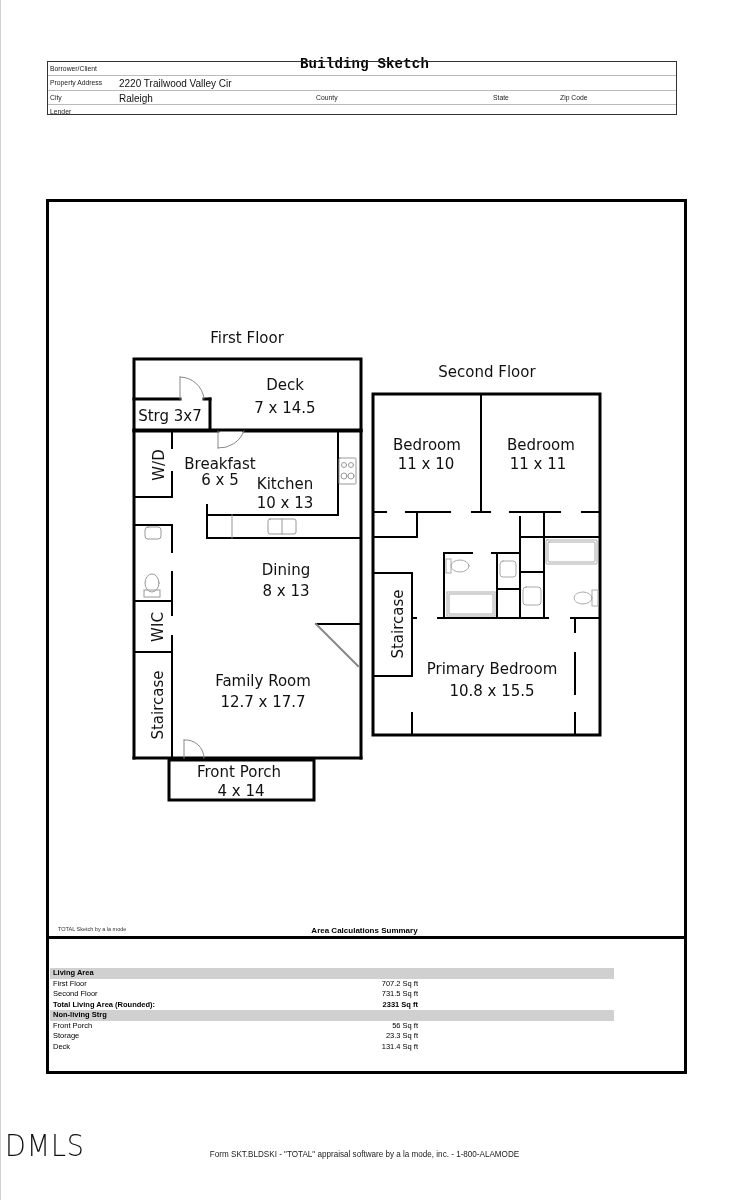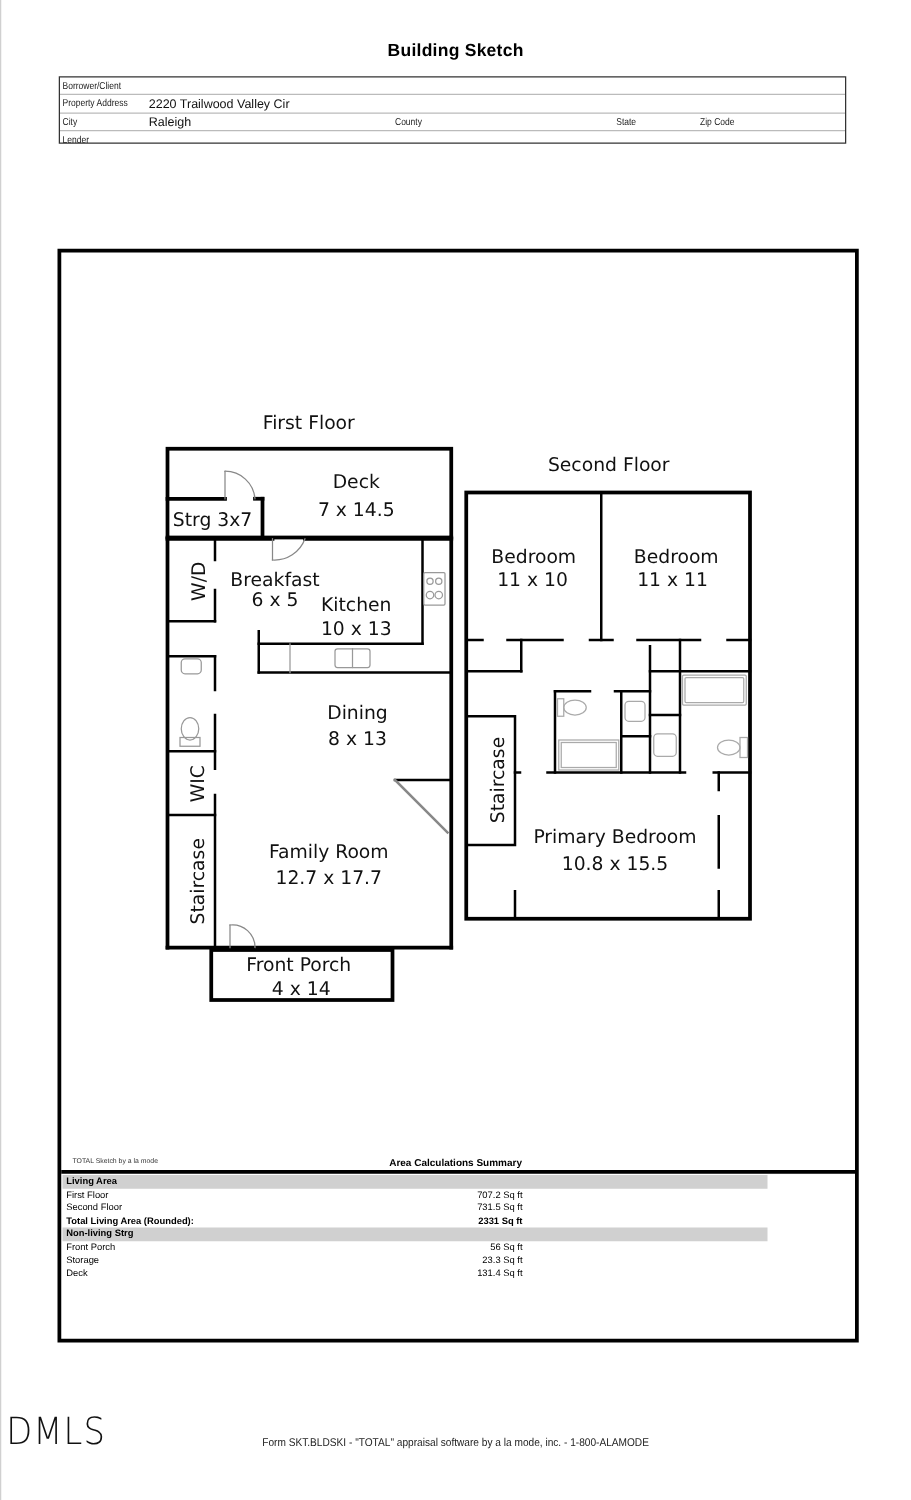--- a/index.html
+++ b/index.html
@@ -1,31 +1,31 @@
 <!DOCTYPE html>
 <html><head>
 <meta charset="utf-8">
 <style>
   html, body { margin: 0; padding: 0; background: #ffffff; }
   body { width: 729px; height: 1200px; position: relative; overflow: hidden; font-family: "Liberation Sans", sans-serif; color: #000; }
   .left-edge { position: absolute; left: 0; top: 0; width: 1px; height: 1200px; background: #d0d0d0; }
-  .title { position: absolute; left: 0; width: 729px; top: 32px; text-align: center; font-weight: bold; font-size: 14px; letter-spacing: 0.2px; font-family: Liberation Sans, sans-serif; }
+  .title { position: absolute; left: 0; width: 729px; top: 56px; text-align: center; font-weight: bold; font-size: 14px; letter-spacing: 0.2px; font-family: Liberation Mono, monospace; }
   .info-table { position: absolute; left: 47px; top: 61px; width: 630px; height: 54px; border: 1px solid #333; box-sizing: border-box; }
   .info-row { position: relative; height: 13.25px; border-bottom: 1px solid #bbb; font-size: 9px; line-height: 13px; }
   .info-row:last-child { border-bottom: none; text-align: center; }
   .info-label { position: absolute; left: 2px; top: 0; font-size: 8px; color: #222; font-family: "Liberation Sans", sans-serif; transform: scaleX(0.85); transform-origin: left; }
   .info-val { position: absolute; top: 1px; font-size: 10px; color: #111; }
   .frame { position: absolute; left: 46px; top: 199px; width: 641px; height: 875px; border: 3px solid #000; box-sizing: border-box; }
   .plan { position: absolute; left: 0; top: 0; }
   .room-label { font-family: "DejaVu Sans", sans-serif; font-size: 15px; fill: #111; }
   .floor-label { font-family: "DejaVu Sans", sans-serif; font-size: 15px; fill: #111; }
   .sum-credit { position: absolute; left: 58px; top: 926px; font-size: 5.5px; color: #333; }
   .sum-title { position: absolute; left: 0; width: 729px; top: 926px; text-align: center; font-size: 8px; font-weight: bold; }
   .sum-rule { position: absolute; left: 49px; top: 936px; width: 636px; height: 3px; background: #000; }
-  .sum-table { position: absolute; left: 50px; top: 940px; width: 564px; font-size: 7.5px; }
+  .sum-table { position: absolute; left: 50px; top: 968px; width: 564px; font-size: 7.5px; }
   .sum-row { position: relative; height: 10.5px; line-height: 10.5px; }
   .sum-row.head { background: #d0d0d0; font-weight: bold; }
   .sum-row.bold { font-weight: bold; padding-left: 44px; }
   .sum-row .lbl { position: absolute; left: 3px; }
   .sum-row .val { position: absolute; left: 280px; width: 88px; text-align: right; }
   .logo { position: absolute; left: 5px; top: 1128px; font-family: "DejaVu Sans", sans-serif; font-weight: 200; font-size: 30px; letter-spacing: 1px; color: #111; transform: scaleX(0.9); transform-origin: left; }
   .footer { position: absolute; left: 0; width: 729px; top: 1149px; text-align: center; font-size: 9px; color: #222; transform: scaleX(0.9); }
 </style>
 </head>
 <body>

